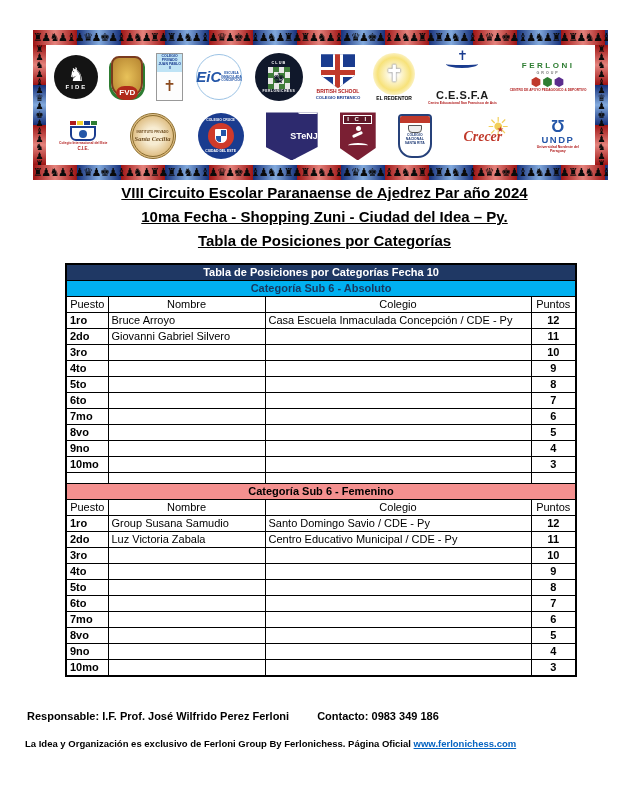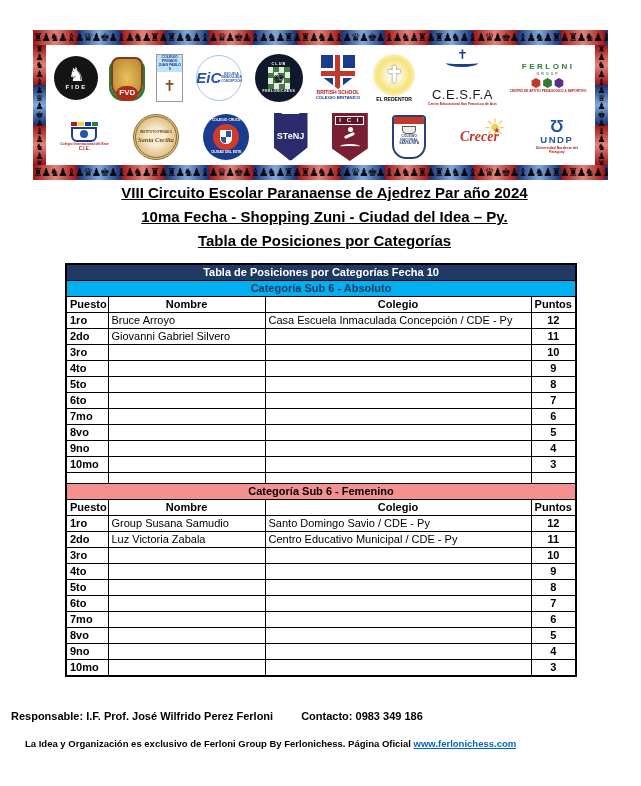--- a/index.html
+++ b/index.html
@@ -52,21 +52,21 @@
   .bs-shield::after { content:""; position:absolute; inset:0; background:linear-gradient(90deg,transparent 0 14.5px,#c0392b 14.5px 19.5px,transparent 19.5px), linear-gradient(0deg,transparent 0 13.5px,#c0392b 13.5px 18.5px,transparent 18.5px); }
   .bs-t1 { color:#b01a1a; font-size:5px; font-weight:bold; }
   .bs-t2 { color:#1a3c8f; font-size:4.3px; font-weight:bold; }
   
   .red-circle { width:42px; height:42px; border-radius:50%; background:radial-gradient(#fff 10%, #f7e27a 55%, #fff 85%); display:flex; align-items:center; justify-content:center; }
   .red-figure { color:#fff; font-size:22px; font-weight:bold; text-shadow:0 0 1px #777, 0 0 2px #777; }
   .red-cap { font-size:5px; font-weight:bold; }
   
   .cesfa-cross { color:#1a3c8f; font-size:13px; line-height:11px; }
   .cesfa-swoosh { width:32px; height:8px; border-bottom:3px solid #1a3c8f; border-radius:0 0 100% 100%; margin-top:-2px; }
-  .cesfa-name { font-size:13px; font-weight:normal; color:#1c1c1c; letter-spacing:.5px;margin-top:20px; }
+  .cesfa-name { font-size:11px; font-weight:bold; color:#1c1c1c; letter-spacing:.5px;margin-top:20px; }
   .cesfa-cap { font-size:3.4px; color:#b01a1a; font-weight:bold; }
   
   .fg-name { color:#2e7d32; font-size:8px; font-weight:bold; letter-spacing:2.5px; }
   .fg-group { color:#777; font-size:3.6px; font-weight:bold; letter-spacing:2px; }
   .fg-hexes { font-size:12px; line-height:11px; letter-spacing:1px; }
   .hex-red { color:#c0392b; } .hex-green { color:#2e7d32; } .hex-purple { color:#5b2d8e; }
   .fg-cap { font-size:3.2px; color:#b01a1a; font-weight:bold; }
 
   
   .cie-flags { display:flex; gap:1px; }
@@ -78,21 +78,21 @@
   
   .sc-seal { width:46px; height:46px; border-radius:50%; background:radial-gradient(#f7ecd2 30%, #cfa050); border:3px double #8a6d2f; display:flex; flex-direction:column; align-items:center; justify-content:center; color:#6b4a1e; gap:1px; }
   .sc-t1 { font-size:3.2px; font-weight:bold; }
   .sc-t2 { font-size:6.5px; font-family:"Liberation Serif", serif; font-style:italic; font-weight:bold; }
   
   .cc-circle { width:46px; height:46px; border-radius:50%; background:#1a3c8f; display:flex; flex-direction:column; align-items:center; justify-content:center; color:#fff; }
   .cc-t { font-size:3.4px; font-weight:bold; }
   .cc-inner { width:26px; height:26px; border-radius:50%; background:#d03a2a; display:flex; align-items:center; justify-content:center; margin:1px 0; }
   .cc-shield { width:12px; height:14px; background:conic-gradient(#2456a8 25%, #fff 0 50%, #2456a8 0 75%, #fff 0); border:1px solid #fff; border-radius:0 0 5px 5px; }
   
-  .stnj-shield { width:34px; height:48px; background:#2d2a6e; clip-path:polygon(0 0,100% 0,100% 72%,50% 100%,0 72%); display:flex; flex-direction:column; align-items:center; justify-content:center; gap:18px; color:#fff; }
+  .stnj-shield { width:52px; height:48px; background:#2d2a6e; clip-path:polygon(0 0,100% 0,100% 72%,50% 100%,0 72%); display:flex; flex-direction:column; align-items:flex-end; justify-content:center; gap:18px; color:#fff; }
   .stnj-box { background:#fff; color:#2d2a6e; font-size:3.4px; font-weight:bold; padding:0 2px; border-radius:2px; }
   .stnj-name { font-size:9px; font-weight:bold; }
   
   .cem-rays { width:38px; height:17px; border-radius:38px 38px 0 0; background:repeating-conic-gradient(from -90deg at 50% 100%, #c0392b 0 8deg, #fff 8deg 19deg); }
   .cem-arc { width:44px; height:5px; background:#f2b31f; border-radius:3px; }
   .cem-t1 { font-size:3.2px; color:#b01a1a; font-weight:bold; }
   .cem-name { font-size:9px; color:#c0392b; font-weight:bold; line-height:8px; }
   
   .ici-shield { width:36px; height:48px; background:#7a1f33; clip-path:polygon(0 0,100% 0,100% 74%,50% 100%,0 74%); display:flex; flex-direction:column; align-items:center; padding-top:3px; gap:2px; }
   .ici-name { color:#fff; font-size:6px; font-weight:bold; letter-spacing:2px; border:1px solid #fff; padding:0 3px; background:#5e1626; }
@@ -121,27 +121,27 @@
   .titles .t-line span { text-decoration:underline; }
 
   
   .table-wrap { position:absolute; top:263px; left:65px; }
   table { border-collapse:collapse; table-layout:fixed; width:510px; font-size:11px; border:2px solid #000; }
   col.c-puesto { width:42px; } col.c-nombre { width:157px; } col.c-colegio { width:266px; } col.c-puntos { width:45px; }
   td { border:1px solid #000; padding:1px 3px; height:13px; line-height:13px; overflow:hidden; white-space:nowrap; }
   tr.hdr-main td { background:#1F3864; color:#fff; font-weight:bold; text-align:center; }
   tr.hdr-abs td { background:#00B0F0; color:#17375E; font-weight:bold; text-align:center; }
   tr.hdr-fem td { background:#F4908F; color:#000; font-weight:bold; text-align:center; }
-  tr.cols td { font-weight:bold; text-align:center; }
+  tr.cols td { font-weight:normal; text-align:center; }
   td.puesto { font-weight:bold; }
   td.puntos { font-weight:bold; text-align:center; }
   tr.spacer td { height:11px; }
 
   
-  .footer1 { position:absolute; top:710px; left:11px; font-size:11px; font-weight:bold; }
+  .footer1 { position:absolute; top:710px; left:27px; font-size:11px; font-weight:bold; }
   .footer1 .gap { display:inline-block; width:28px; }
   .footer2 { position:absolute; top:738px; left:25px; font-size:9.5px; font-weight:bold; }
   .footer2 a { color:#0563C1; text-decoration:underline; }
 </style>
 </head>
 <body>
 
 <div class="banner">
   <div class="strip strip-h strip-top">♜♟♞♟♝♟♛♟♚♟♝♟♞♟♜♟♜♟♞♟♝♟♛♟♚♟♝♟♞♟♜♟♜♟♞♟♝♟♛♟♚♟♝♟♞♟♜♟♜♟♞♟♝♟♛♟♚♟♝♟♞♟♜♟♜♟♞♟♝♟♛♟♚♟♝♟♞♟♜♟</div>
   <div class="strip strip-v strip-left">♜♟♞♟♝♟♛♟♚♟♝♟♞♟♜♟♞♟♝♟</div>

